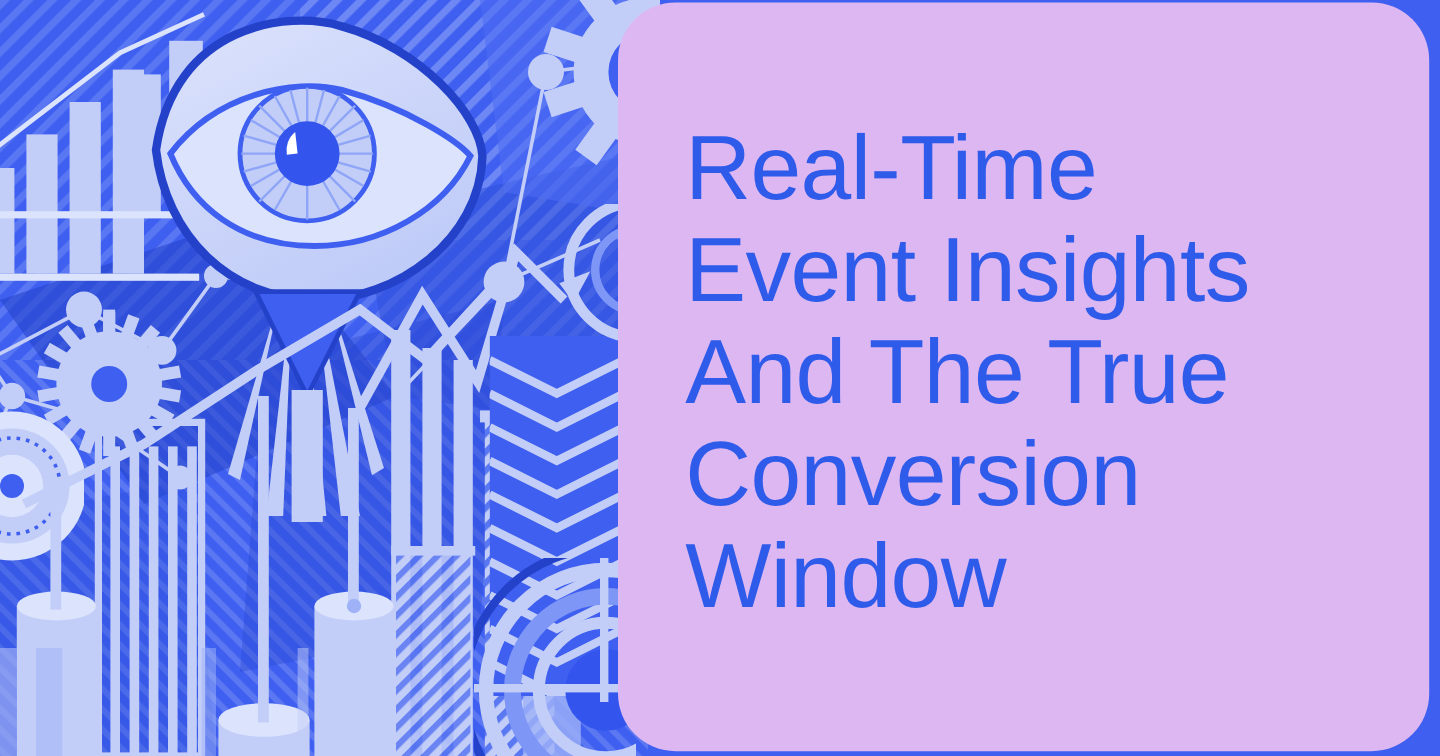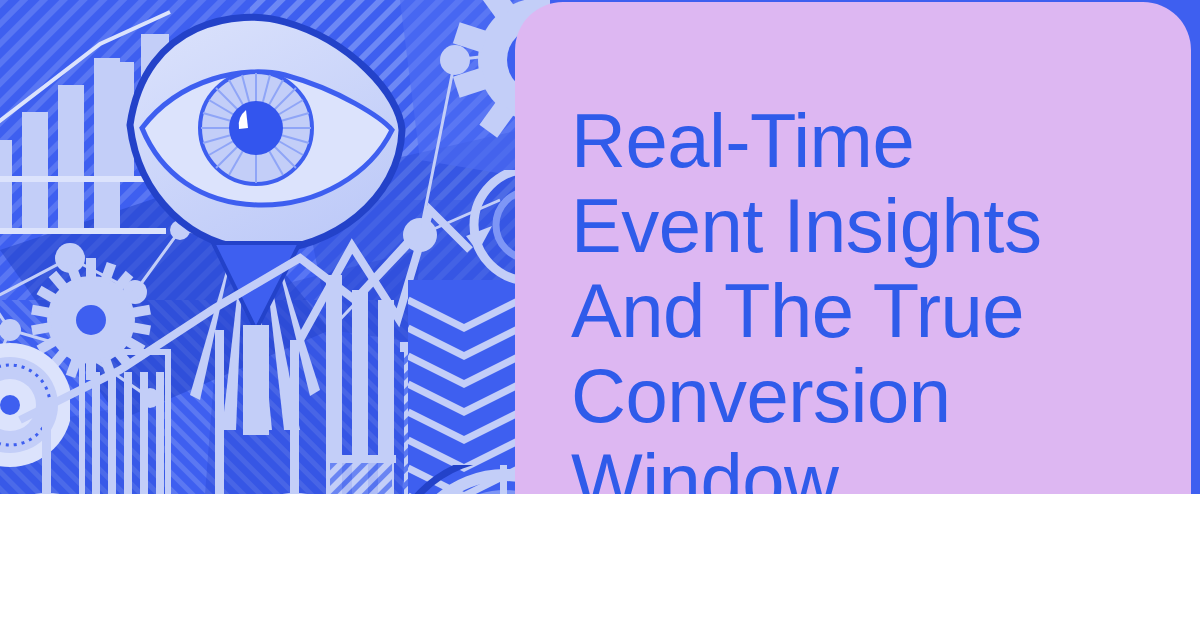--- a/index.html
+++ b/index.html
@@ -3,21 +3,21 @@
 <meta charset="utf-8">
 <style>
   html, body {
     margin: 0;
     padding: 0;
     background: #ffffff;
   }
   #canvas {
     position: relative;
     width: 1200px;
-    height: 494px;
+    height: 630px;
     overflow: hidden;
     background: #3E5FF0;
     font-family: "Liberation Sans", sans-serif;
   }
 
   
   #illustration {
     position: absolute;
     inset: 0;
     width: 1200px;

